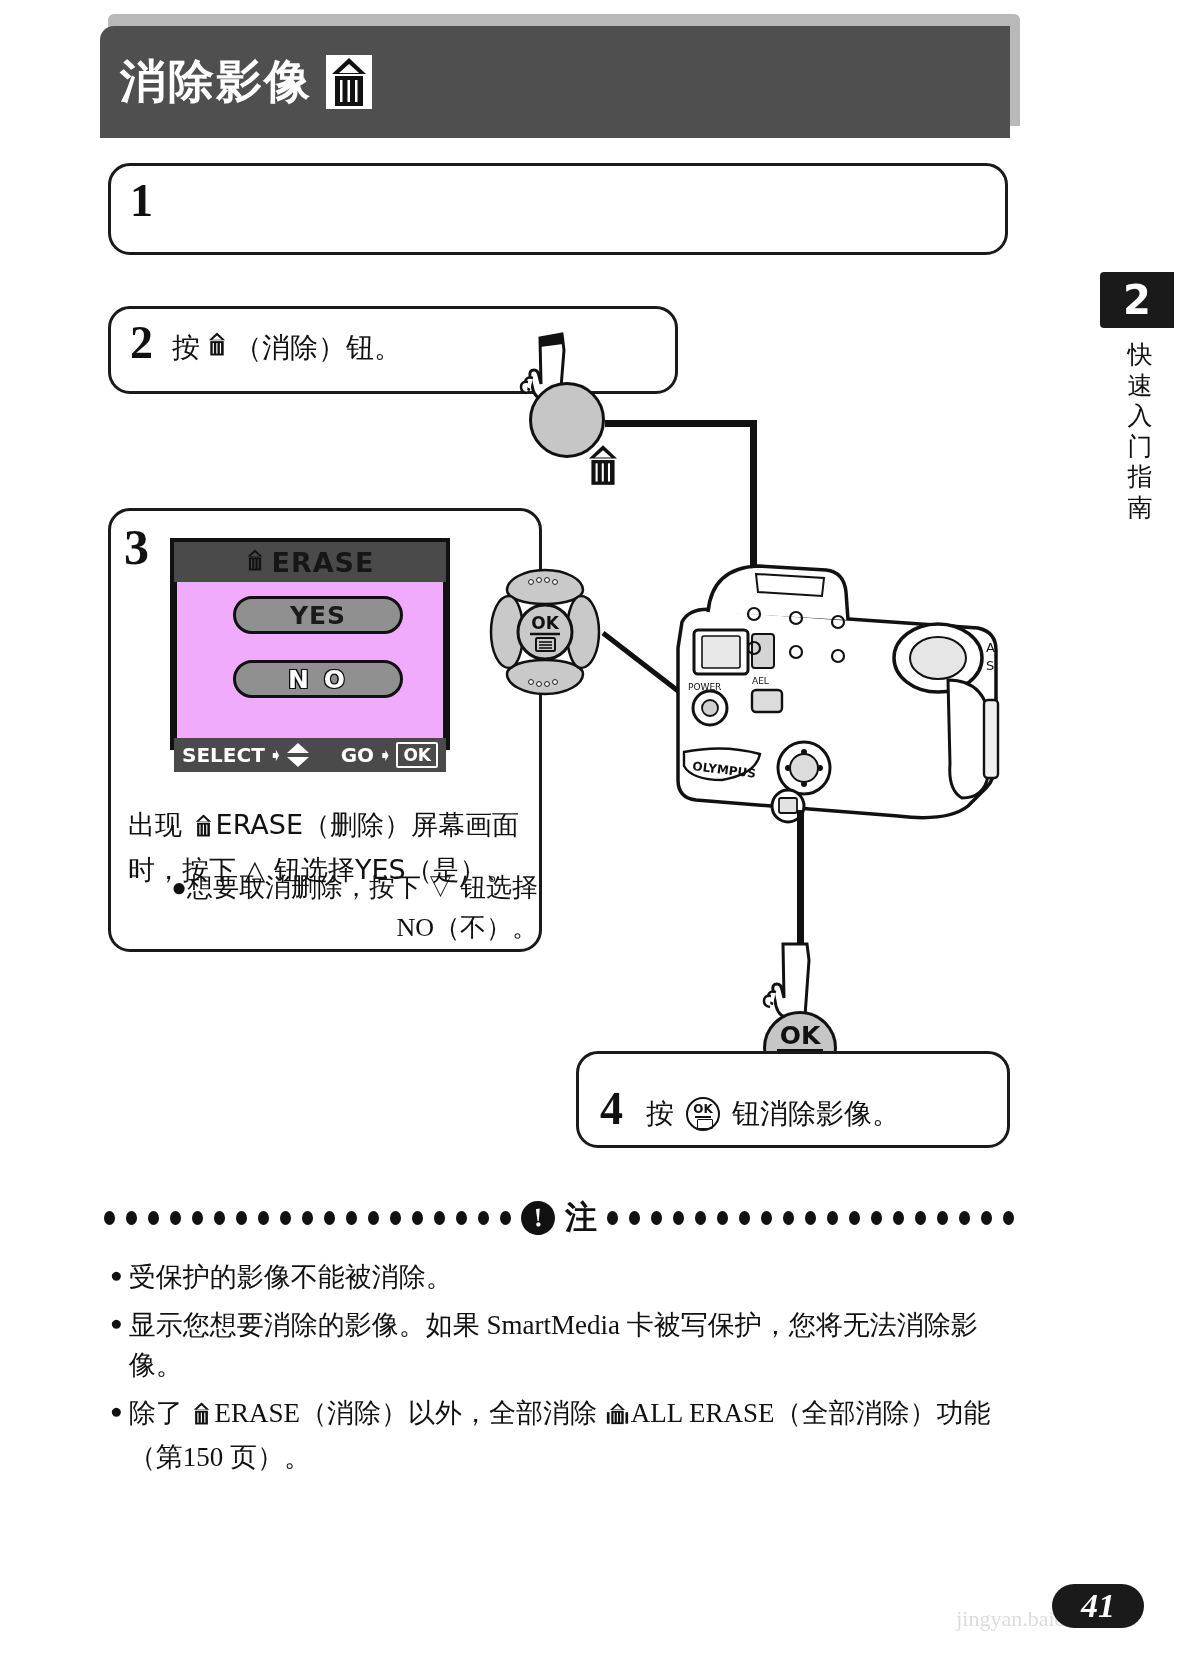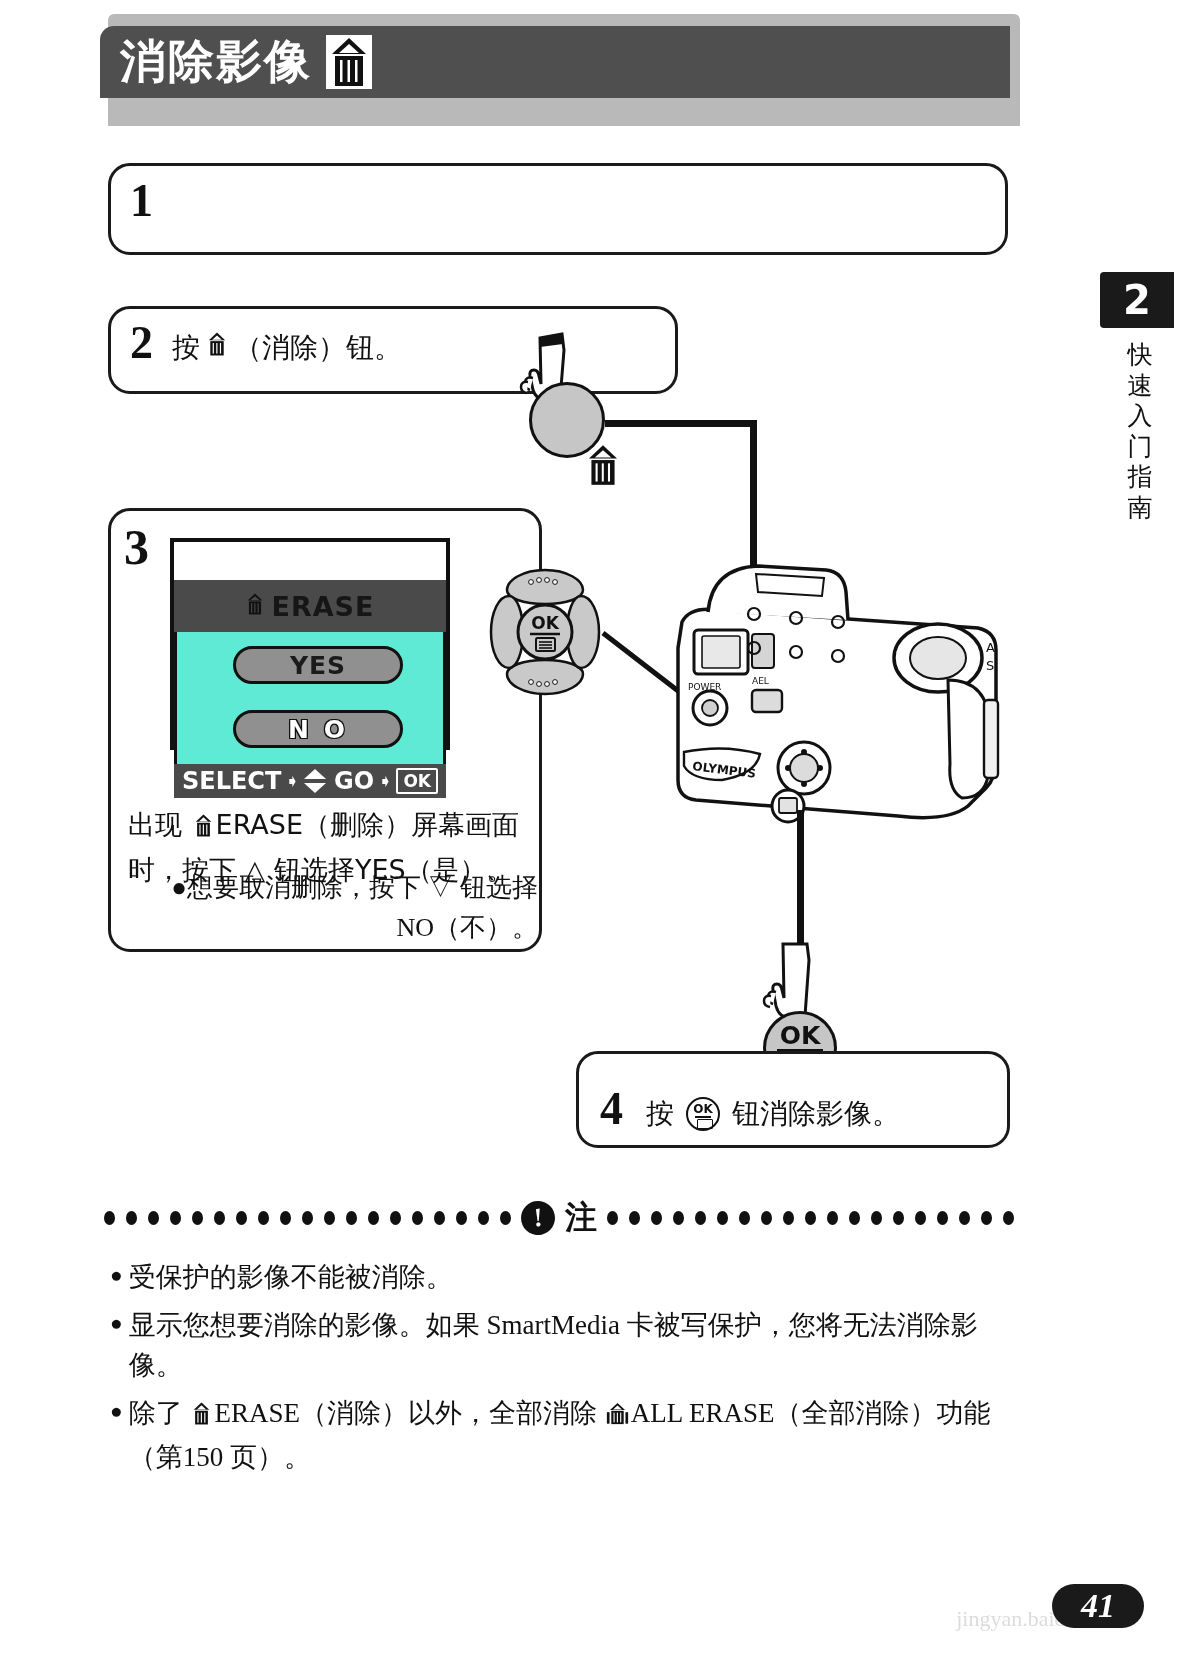--- a/index.html
+++ b/index.html
@@ -12,21 +12,21 @@
   #page { position: relative; width: 1192px; height: 1680px; background: #fff; }
 
   
   .banner-shadow {
     position: absolute; left: 108px; top: 14px;
     width: 912px; height: 112px;
     background: #b9b9b9; border-radius: 6px 6px 0 0;
   }
   .banner {
     position: absolute; left: 100px; top: 26px;
-    width: 910px; height: 72px;
+    width: 910px; height: 112px;
     background: #4f4f4f;
     border-radius: 14px 0 0 0;
     display: flex; align-items: center;
   }
   .banner-title {
     color: #ffffff;
     font-size: 46px; font-weight: bold; letter-spacing: 2px;
     margin-left: 20px;
     font-family: "DejaVu Sans", "Liberation Sans", sans-serif;
   }
@@ -109,46 +109,46 @@
     border:1.4px solid #111; border-radius:1px;
   }
 
   
   #lcd {
     position: absolute; left: 170px; top: 538px;
     width: 280px; height: 212px;
     background: #fff; border: 4px solid #111;
   }
   #lcd-title {
-    height: 52px; background: #4a4a4a;
-    display: flex; align-items: center; justify-content: center; gap: 6px; margin-top: 38px;
+    height: 40px; background: #4a4a4a;
+    display: flex; align-items: center; justify-content: center; gap: 6px;
   }
   #lcd-title-text {
     color: #161616; font-size: 27px; font-weight: bold; letter-spacing: 1px;
     font-family: "DejaVu Sans", "Liberation Sans", sans-serif;
   }
   #lcd-body {
-    height: 132px; border: 3px solid #111; border-top: none; border-bottom:none;
-    background:#5eead4; position: relative;
+    height: 156px; border: 3px solid #111; border-top: none; border-bottom:none;
+    background:#f0abfc; position: relative;
   }
   .lcd-opt {
     position: absolute; left: 56px; width: 170px; height: 38px;
     background: #909090; border: 3px solid #111; border-radius: 19px;
     display:flex; align-items:center; justify-content:center;
   }
   #lcd-yes { top: 14px; }
   #lcd-no  { top: 78px; }
   #lcd-yes-text { font-size: 25px; font-weight: bold; color:#1b1b1b; letter-spacing:1px;}
   #lcd-no-text  { font-size: 25px; font-weight: bold; color:#ffffff; letter-spacing:3px;
                   text-shadow: -1.2px -1.2px 0 #111, 1.2px -1.2px 0 #111, -1.2px 1.2px 0 #111, 1.2px 1.2px 0 #111;}
   #lcd-bar {
     height: 34px; background: #4a4a4a; display:flex; align-items:center;
     padding: 0 8px; gap: 4px; position:relative;
   }
-  .bar-txt { color:#fff; font-size:24px; font-weight:bold; font-family:"DejaVu Sans", sans-serif; }
+  .bar-txt { color:#fff; font-size:20px; font-weight:bold; font-family:"DejaVu Sans", sans-serif; }
   .bar-arrow { color:#fff; font-size:17px; }
   .updown {
     width:22px; height:24px; display:flex; flex-direction:column; justify-content:space-between;
   }
   .updown i {
     display:block; width:0;height:0; border-left:11px solid transparent; border-right:11px solid transparent;
   }
   .updown i.up { border-bottom:10px solid #fff; }
   .updown i.dn { border-top:10px solid #fff; }
   .ok-chip {

